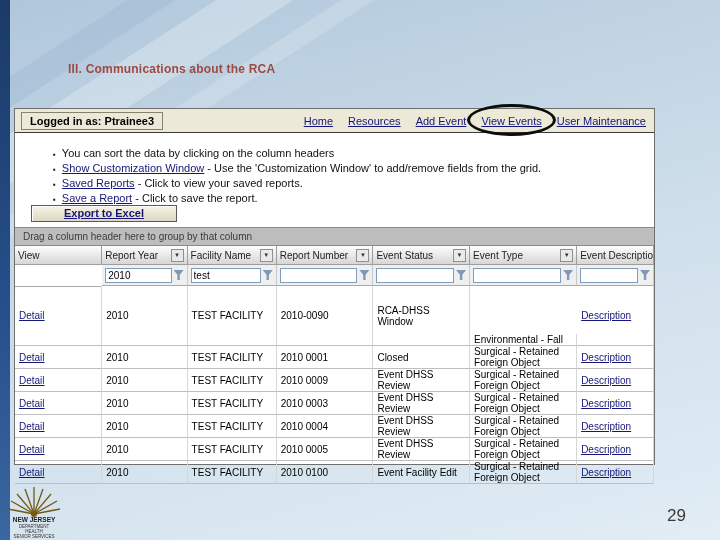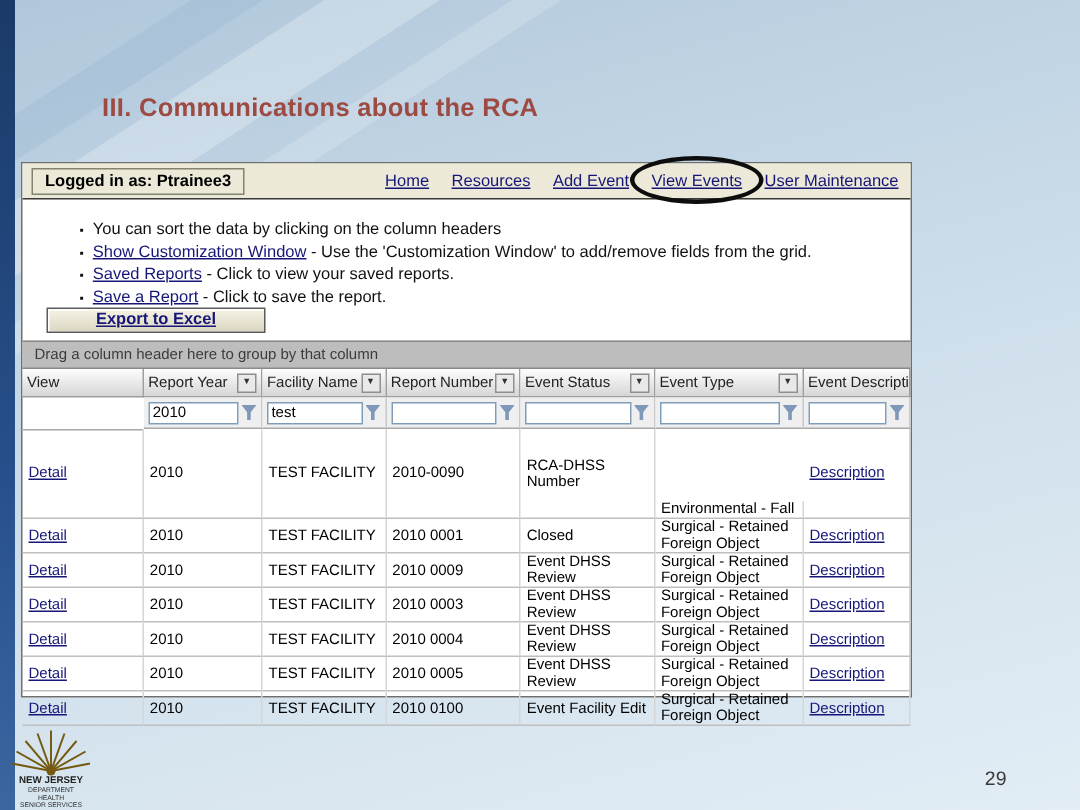--- a/index.html
+++ b/index.html
@@ -2,25 +2,25 @@
 <html><head>
 <meta charset="utf-8">
 <style>
   *{box-sizing:border-box;margin:0;padding:0}
   body{width:720px;height:540px;font-family:"Liberation Sans",sans-serif}
   .slide{position:relative;width:720px;height:540px;overflow:hidden;
     background:linear-gradient(165deg,#b0c7db 0%,#c2d5e4 30%,#cfdfeb 55%,#e2edf5 100%)}
   .stripe{position:absolute;transform:rotate(-33deg)}
   .leftbar{position:absolute;left:0;top:0;width:10px;height:100%;
     background:linear-gradient(180deg,#1b3a68 0%,#27508c 60%,#3b66a0 100%)}
-  .title{position:absolute;left:68px;top:62px;font-size:17px;font-weight:bold;color:#9c4a42;letter-spacing:.2px}
-  .pagenum{position:absolute;right:49px;bottom:14px;font-size:13px;color:#3a3a3a}
+  .title{position:absolute;left:68px;top:62px;font-size:12px;font-weight:bold;color:#9c4a42;letter-spacing:.2px}
+  .pagenum{position:absolute;right:34px;bottom:14px;font-size:17px;color:#3a3a3a}
   .logo{position:absolute;left:2px;bottom:0}
 
-  .shot{position:absolute;left:14px;top:108px;width:594px;height:357px;background:#fff;
+  .shot{position:absolute;left:14px;top:108px;width:641px;height:357px;background:#fff;
     border:1px solid #6f6f6f;font-size:10px}
   .topbar{position:relative;height:24px;background:#ece9d8;border-bottom:1px solid #3a3a3a;
     display:flex;align-items:center;padding:0 8px 0 6px}
   .loggedin{font-size:11px;font-weight:bold;color:#000;border:1px solid #84846e;padding:2px 8px;background:#ece9d8;white-space:nowrap}
   .nav{margin-left:auto;display:flex;gap:15px;align-items:center}
   .navlink{font-size:11px;color:#161678;text-decoration:underline;white-space:nowrap;cursor:pointer}
   .circled{position:relative}
   .circled::before{content:"";position:absolute;left:-14px;right:-14px;top:-11px;bottom:-9px;
     border:3px solid #0d0d0d;border-radius:50%;pointer-events:none}
 
@@ -172,21 +172,21 @@
             <div class="dcell" style="width: 90px;">
               <span>2010</span>
             </div>
             <div class="dcell" style="width: 94px;">
               <span>TEST FACILITY</span>
             </div>
             <div class="dcell" style="width: 102px;">
               <span>2010-0090</span>
             </div>
             <div class="dcell" style="width: 102px;">
-              <span>RCA-DHSS Number</span>
+              <span>RCA-DHSS Window</span>
             </div>
             <div class="dcell" style="width: 113px; margin-top: 48px;">
               <span>Environmental - Fall</span>
             </div>
             <div class="dcell" style="width: 81px;">
               <span class="link">Description</span>
             </div>
           </div>
           <div class="drow">
             <div class="dcell" style="width: 92px;">

